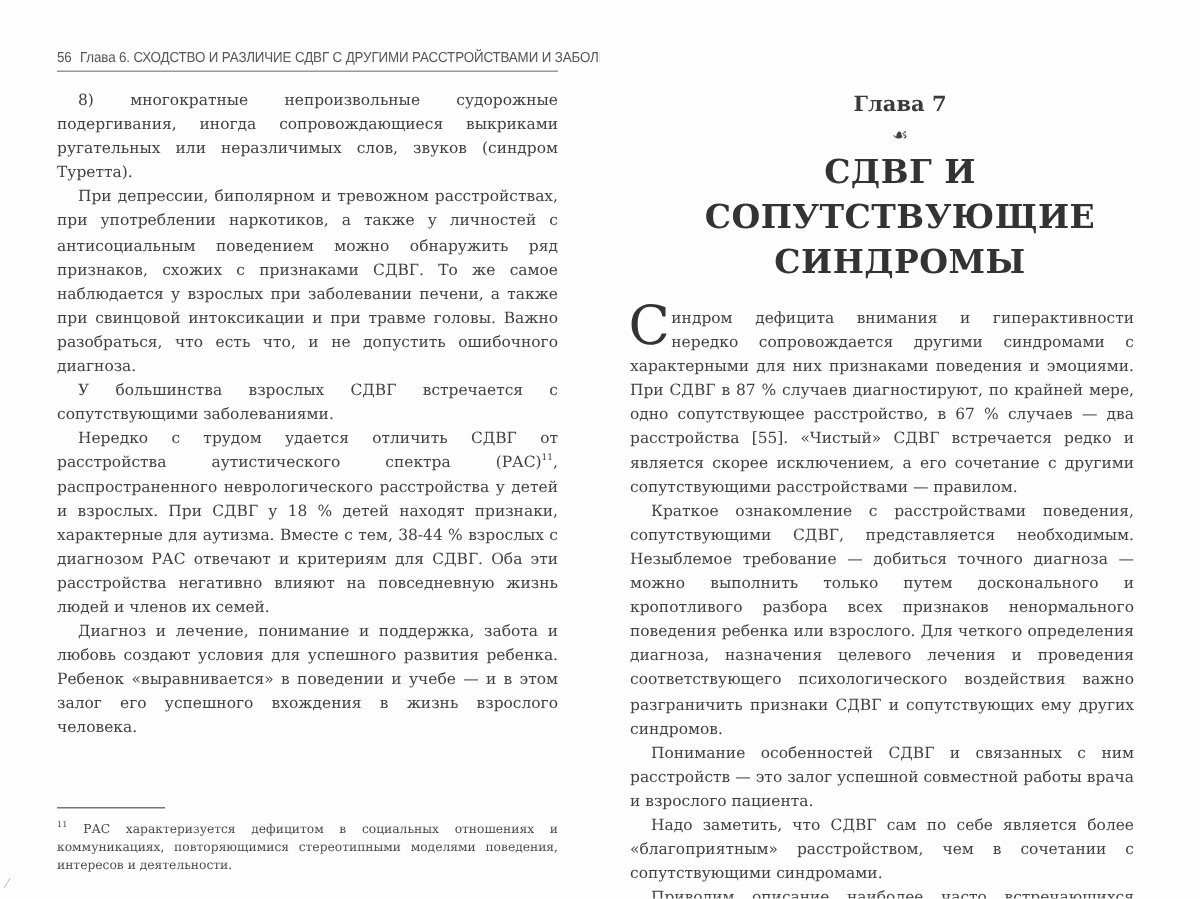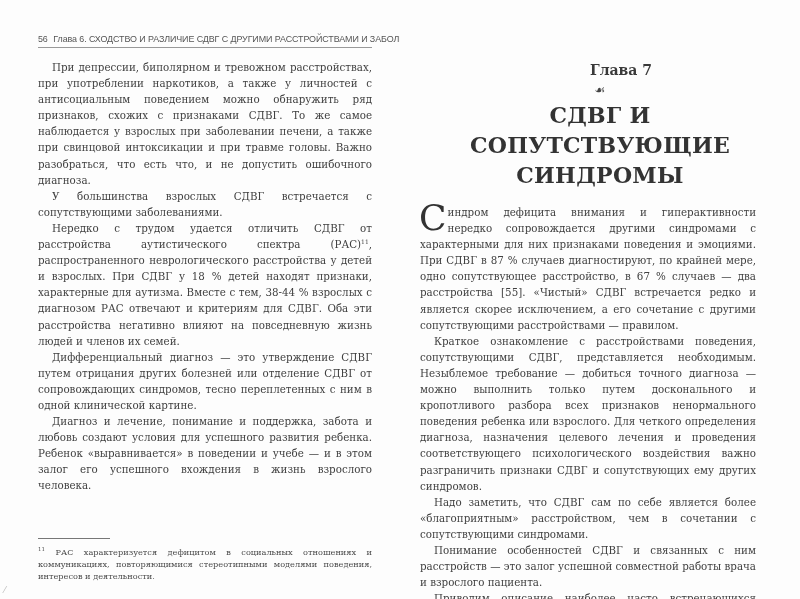--- a/index.html
+++ b/index.html
@@ -9,60 +9,60 @@
   .page-right { left:400px; width:400px; }
   .running-head { position:absolute; left:38px; top:33px; width:337px; font-family:"Liberation Sans", sans-serif; font-size:9.6px; color:#555; white-space:nowrap; letter-spacing:-0.1px; transform:scaleX(0.93); transform-origin:left; }
   .running-head .pnum { margin-right:6px; }
   .rule { position:absolute; left:38px; top:47px; width:334px; height:1px; background:#999; }
   .text { position:absolute; font-size:10.3px; line-height:16.1px; text-align:justify; color:#404040; }
   .text p { margin:0; text-indent:14px; }
   .left-text { left:38px; top:59px; width:334px; }
   .footrule { position:absolute; left:38px; top:538px; width:72px; height:1px; background:#777; }
   .footnote { position:absolute; left:38px; top:546px; width:334px; font-size:8.2px; line-height:12px; color:#4a4a4a; text-align:justify; }
   .footnote sup { font-size:5.5px; }
-  .chapter-label { position:absolute; left:451px; width:340px; top:62px; text-align:center; font-size:14px; font-weight:bold; color:#3a3a3a; }
+  .chapter-label { position:absolute; left:430px; width:340px; top:62px; text-align:center; font-size:14px; font-weight:bold; color:#3a3a3a; }
   .ornament { position:absolute; left:430px; width:340px; top:83px; text-align:center; font-size:12px; color:#444; }
   .chapter-title { position:absolute; left:430px; width:340px; top:100px; text-align:center; font-size:22px; line-height:30px; font-weight:bold; color:#333; letter-spacing:0.3px; }
   .right-text { left:420px; top:204px; width:336px; }
   .dropcap { float:left; font-size:36px; line-height:28px; margin:0 1px -4px -1px; color:#333; }
   .right-text p.first { text-indent:0; }
   sup { font-size:6px; vertical-align:super; line-height:0; }
   .corner-mark { position:absolute; left:4px; top:585px; font-size:9px; color:#bbb; }
 </style>
 </head>
 <body>
 
 <div class="page page-left">
   <div class="running-head">
     <span class="pnum">56</span><span>Глава 6. СХОДСТВО И РАЗЛИЧИЕ СДВГ С ДРУГИМИ РАССТРОЙСТВАМИ И ЗАБОЛЕВАНИЯМИ</span>
   </div>
   <div class="rule"></div>
 
   <div class="text left-text">
+    <p>8) многократные непроизвольные судорожные подергивания, иногда сопровождающиеся выкриками ругательных или неразличимых слов, звуков (синдром Туретта).</p>
     <p>При депрессии, биполярном и тревожном расстройствах, при употреблении наркотиков, а также у личностей с антисоциальным поведением можно обнаружить ряд признаков, схожих с признаками СДВГ. То же самое наблюдается у взрослых при заболевании печени, а также при свинцовой интоксикации и при травме головы. Важно разобраться, что есть что, и не допустить ошибочного диагноза.</p>
     <p>У большинства взрослых СДВГ встречается с сопутствующими заболеваниями.</p>
     <p><span>Нередко с трудом удается отличить СДВГ от расстройства аутистического спектра (РАС)</span><sup>11</sup><span>, распространенного неврологического расстройства у детей и взрослых. При СДВГ у 18 % детей находят признаки, характерные для аутизма. Вместе с тем, 38-44 % взрослых с диагнозом РАС отвечают и критериям для СДВГ. Оба эти расстройства негативно влияют на повседневную жизнь людей и членов их семей.</span></p>
-    <p>Дифференциальный диагноз — это утверждение СДВГ путем отрицания других болезней или отделение СДВГ от сопровождающих синдромов, тесно переплетенных с ним в одной клинической картине.</p>
     <p>Диагноз и лечение, понимание и поддержка, забота и любовь создают условия для успешного развития ребенка. Ребенок «выравнивается» в поведении и учебе — и в этом залог его успешного вхождения в жизнь взрослого человека.</p>
 
   </div>
 
   <div class="footrule"></div>
   <div class="footnote">
     <sup>11</sup> <span>РАС характеризуется дефицитом в социальных отношениях и коммуникациях, повторяющимися стереотипными моделями поведения, интересов и деятельности.</span>
   </div>
   <div class="corner-mark">⁄</div>
 </div>
 
 <div class="page page-right"></div>
 
 <div class="chapter-label">Глава 7</div>
 <div class="ornament">☙</div>
 <div class="chapter-title">СДВГ И СОПУТСТВУЮЩИЕ СИНДРОМЫ</div>
 
 <div class="text right-text">
   <p class="first"><span class="dropcap">С</span><span>индром дефицита внимания и гиперактивности нередко сопровождается другими синдромами с характерными для них признаками поведения и эмоциями. При СДВГ в 87 % случаев диагностируют, по крайней мере, одно сопутствующее расстройство, в 67 % случаев — два расстройства [55]. «Чистый» СДВГ встречается редко и является скорее исключением, а его сочетание с другими сопутствующими расстройствами — правилом.</span></p>
   <p>Краткое ознакомление с расстройствами поведения, сопутствующими СДВГ, представляется необходимым. Незыблемое требование — добиться точного диагноза — можно выполнить только путем досконального и кропотливого разбора всех признаков ненормального поведения ребенка или взрослого. Для четкого определения диагноза, назначения целевого лечения и проведения соответствующего психологического воздействия важно разграничить признаки СДВГ и сопутствующих ему других синдромов.</p>
+  <p>Понимание особенностей СДВГ и связанных с ним расстройств — это залог успешной совместной работы врача и взрослого пациента.</p>
   <p>Надо заметить, что СДВГ сам по себе является более «благоприятным» расстройством, чем в сочетании с сопутствующими синдромами.</p>
-  <p>Понимание особенностей СДВГ и связанных с ним расстройств — это залог успешной совместной работы врача и взрослого пациента.</p>
   <p>Приводим описание наиболее часто встречающихся расстройств, сопровождающих СДВГ.</p>
 
 </div>
 
 </body></html>

